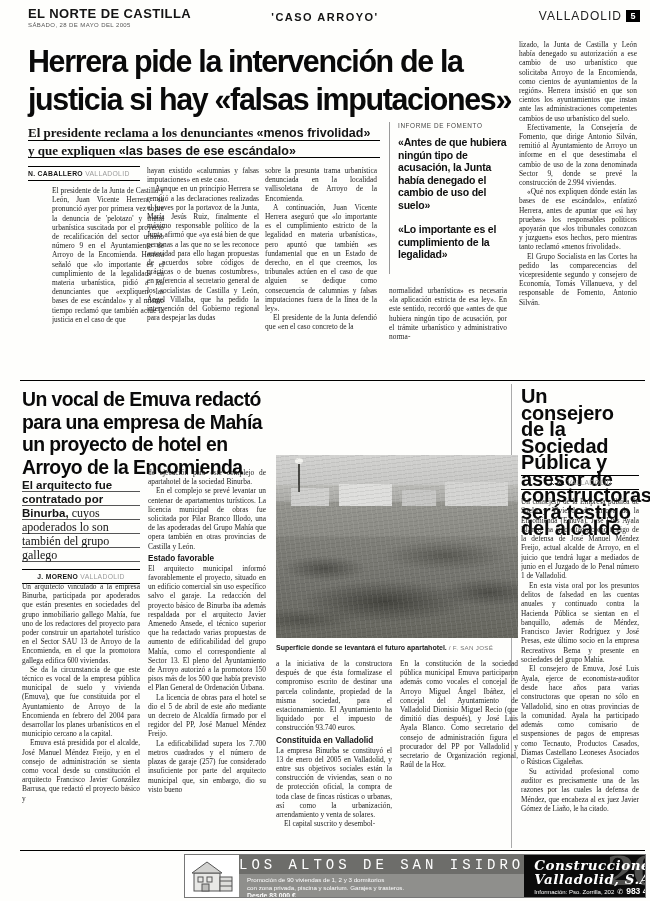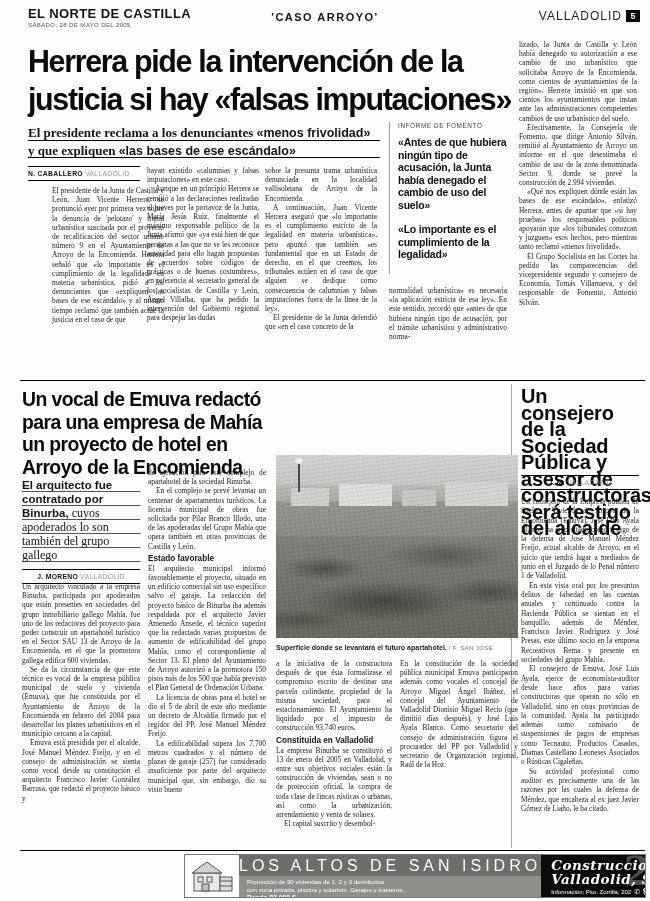--- a/index.html
+++ b/index.html
@@ -73,22 +73,22 @@
   .ph-tex{position:absolute;inset:0;opacity:.25;background:
      repeating-linear-gradient(83deg,rgba(255,255,255,.25) 0 1px,transparent 1px 5px),
      repeating-linear-gradient(-7deg,rgba(0,0,0,.25) 0 1px,transparent 1px 4px);}
   .cap{font-family:"Liberation Sans",sans-serif;font-weight:bold;font-size:7px;color:#222;}
   .cap .cred{font-weight:normal;color:#777;font-size:6.2px;letter-spacing:.3px;}
 
   
   .ad{background:#8f8f8c;display:flex;overflow:hidden;border:1px solid #777;}
   .ad-sketch{width:54px;background:#fff;display:flex;align-items:center;justify-content:center;flex:none;}
   .ad-mid{flex:1;position:relative;}
-  .ad-title{background:#6d6d6a;color:#fff;text-align:center;font-family:Liberation Sans, sans-serif;
-            font-size:16px;letter-spacing:4px;padding:2px 0 1px;white-space:nowrap;}
+  .ad-title{background:#6d6d6a;color:#fff;text-align:center;font-family:Liberation Mono, monospace;
+            font-size:14px;letter-spacing:4px;padding:2px 0 1px;white-space:nowrap;}
   .ad-lines{color:#fff;font-family:"Liberation Sans",sans-serif;font-size:6.2px;line-height:7.6px;padding:2px 0 0 8px;}
   .ad-price{color:#fff;font-family:"Liberation Sans",sans-serif;font-weight:bold;font-size:6.8px;padding:1px 0 0 8px;}
   .ad-brand{width:188px;background:#0b0b0b;position:relative;flex:none;overflow:hidden;}
   .ad-year{position:absolute;right:2px;top:-8px;font-family:"DejaVu Serif",serif;font-weight:bold;
            font-size:40px;color:#4e4e4c;letter-spacing:-2px;}
   .ad-brandname{position:relative;color:#fff;font-family:"DejaVu Serif",serif;font-weight:bold;
                 font-style:italic;font-size:13.5px;line-height:14px;padding:3px 0 0 10px;letter-spacing:.5px;}
   .ad-info{position:absolute;left:0;right:0;bottom:1px;color:#fff;font-family:"Liberation Sans",sans-serif;
            font-size:6px;padding-left:10px;display:flex;align-items:baseline;gap:3px;}
   .ad-info .tel{font-weight:bold;font-size:8.5px;}

